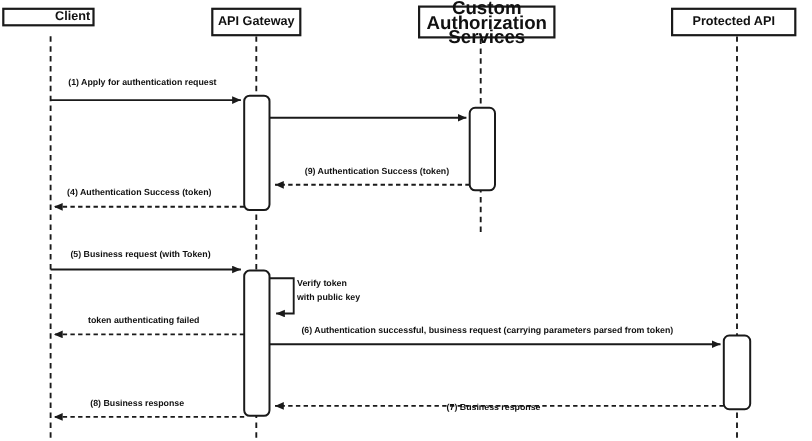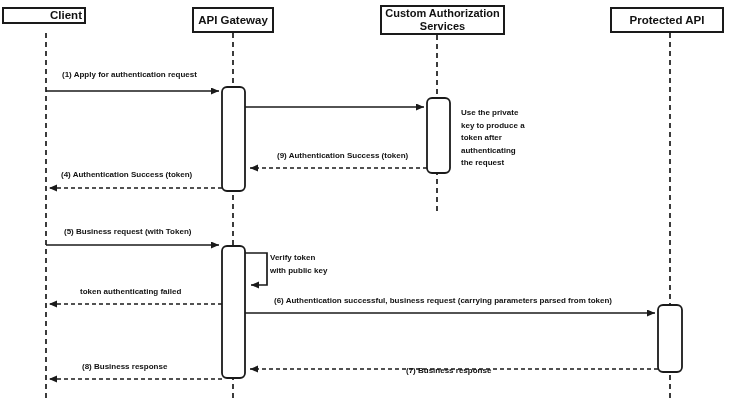--- a/index.html
+++ b/index.html
@@ -62,38 +62,33 @@
     <line class="msg dashed" x1="658" y1="369" x2="250" y2="369" marker-end="url(#arw)"></line>
     <line class="msg dashed" x1="222" y1="379" x2="49" y2="379" marker-end="url(#arw)"></line>
   </svg>
 
   <div class="pbox" style="left:2px;   top:7px; width:84px;  height:17px;padding-left:44px;">
     <span>Client</span>
   </div>
   <div class="pbox" style="left:192px; top:7px; width:82px;  height:26px;">
     <span>API Gateway</span>
   </div>
-  <div class="pbox" style="left:380px; top:5px; width:125px; height:30px; font-size:11px;">
+  <div class="pbox" style="left:380px; top:5px; width:125px; height:30px; font-size:17px;">
     <span>Custom Authorization
 Services</span>
   </div>
   <div class="pbox" style="left:610px; top:7px; width:114px; height:26px;text-align:right;">
     <span>Protected API</span>
   </div>
 
   <div class="mlabel" style="left:62px;  top:70px;">(1) Apply for authentication request</div>
   <div class="mlabel" style="left:277px; top:151px;">(9) Authentication Success (token)</div>
   <div class="mlabel" style="left:61px;  top:170px;">(4) Authentication Success (token)</div>
   <div class="mlabel" style="left:64px;  top:227px;">(5) Business request (with Token)</div>
   <div class="mlabel multi" style="left:270px; top:251px;">Verify token
 with public key</div>
   <div class="mlabel" style="left:80px;  top:287px;">token authenticating failed</div>
   <div class="mlabel" style="left:274px; top:296px;">(6) Authentication successful, business request (carrying parameters parsed from token)</div>
   <div class="mlabel" style="left:406px; top:366px;">(7) Business response</div>
   <div class="mlabel" style="left:82px;  top:362px;">(8) Business response</div>
 
-  <div class="note" style="left:461px; top:107px;">Use the private
-key to produce a
-token after
-authenticating
-the request</div>
 
 </div>
 
 </body></html>

